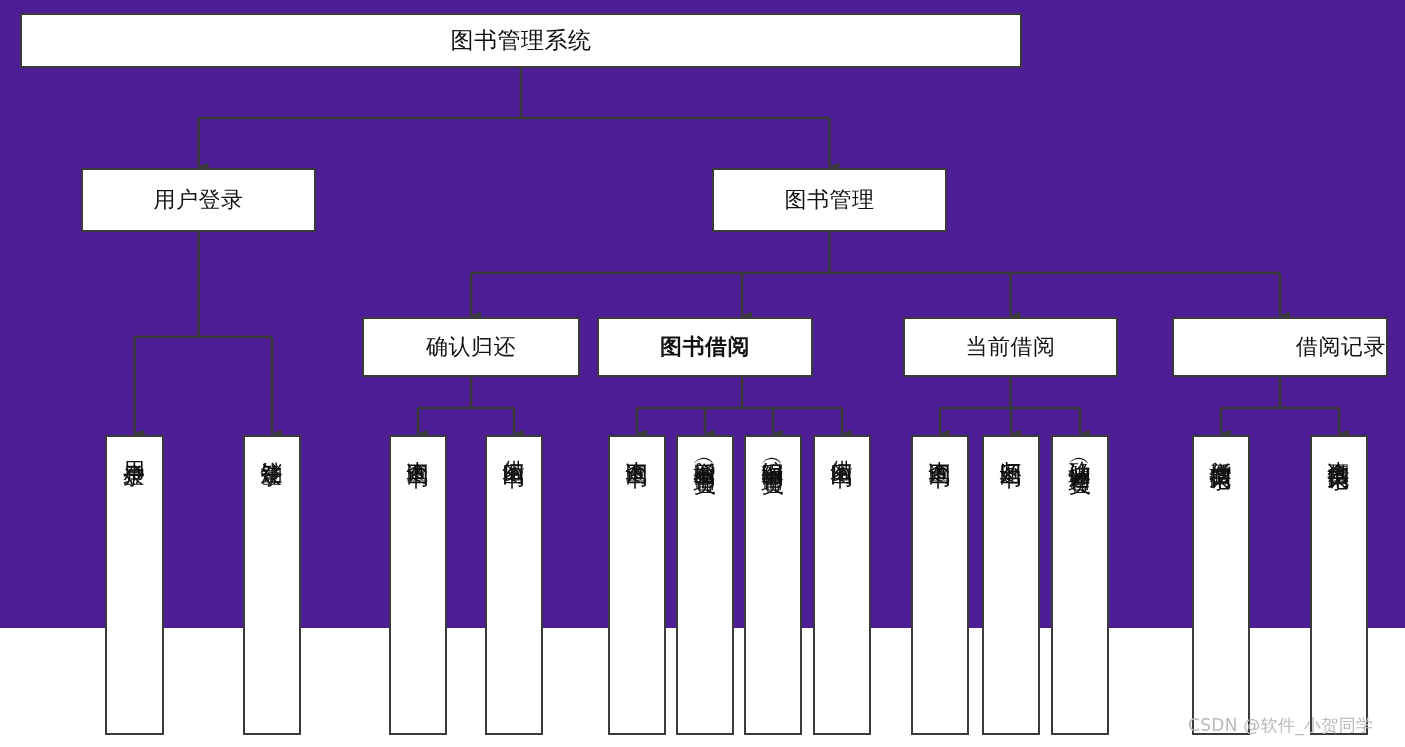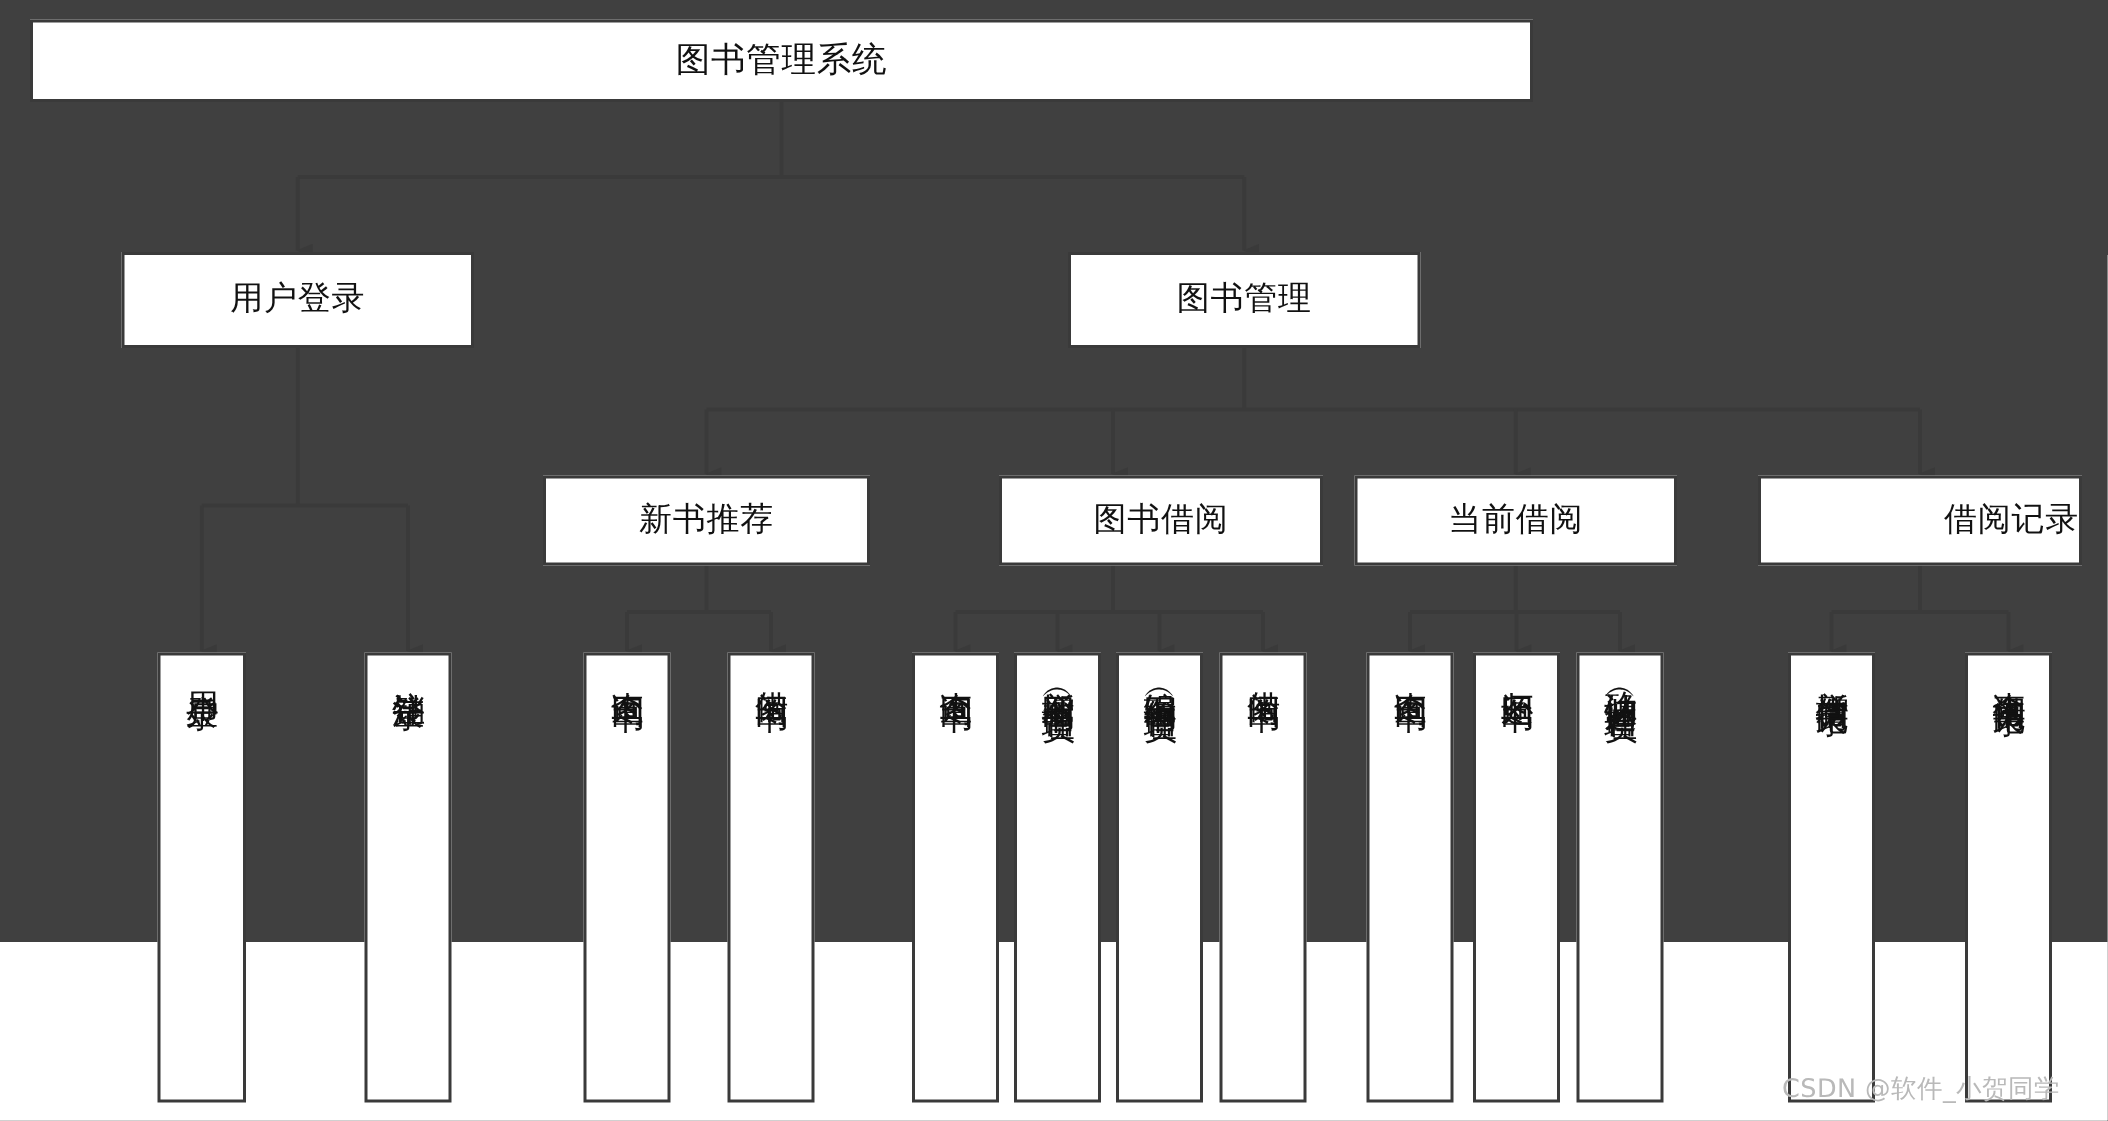--- a/index.html
+++ b/index.html
@@ -10,21 +10,21 @@
   body {
     width: 1405px;
     height: 747px;
     font-family: "DejaVu Sans", "Liberation Sans", sans-serif;
     overflow: hidden;
   }
   #diagram-root {
     position: relative;
     width: 1405px;
     height: 628px;
-    background: #404040;
+    background: #4c1d95;
   }
   svg.edges {
     position: absolute;
     left: 0;
     top: 0;
     width: 1405px;
     height: 747px;
     pointer-events: none;
   }
   .node {
@@ -123,23 +123,23 @@
       <div class="node horizontal" id="title-node" style="left: 20px; top: 13px; width: 1002px; height: 55px;">
         <span class="node-label">图书管理系统</span>
       </div>
       <div class="node horizontal" id="node-user-login" style="left: 81px; top: 168px; width: 235px; height: 64px;">
         <span class="node-label">用户登录</span>
       </div>
       <div class="node horizontal" id="node-book-manage" style="left: 712px; top: 168px; width: 235px; height: 64px; text-align: center;">
         <span class="node-label">图书管理</span>
       </div>
       <div class="node horizontal" id="node-new-book-rec" style="left: 362px; top: 317px; width: 218px; height: 60px;">
-        <span class="node-label">新书推荐</span>
+        <span class="node-label">确认归还</span>
       </div>
-      <div class="node horizontal" id="node-book-borrow" style="left: 666px; top: 317px; width: 216px; height: 60px;">
+      <div class="node horizontal" id="node-book-borrow" style="left: 597px; top: 317px; width: 216px; height: 60px; font-weight: bold;">
         <span class="node-label">图书借阅</span>
       </div>
       <div class="node horizontal" id="node-current-borrow" style="left: 903px; top: 317px; width: 215px; height: 60px;">
         <span class="node-label">当前借阅</span>
       </div>
       <div class="node horizontal" id="node-borrow-record" style="left: 1172px; top: 317px; width: 216px; height: 60px; justify-content: flex-end;">
         <span class="node-label">借阅记录</span>
       </div>
       <div class="node vertical" id="node-leaf-user-login" style="left: 105px; top: 435px; width: 59px; height: 300px;">
         <span class="node-label">用户登录</span>

